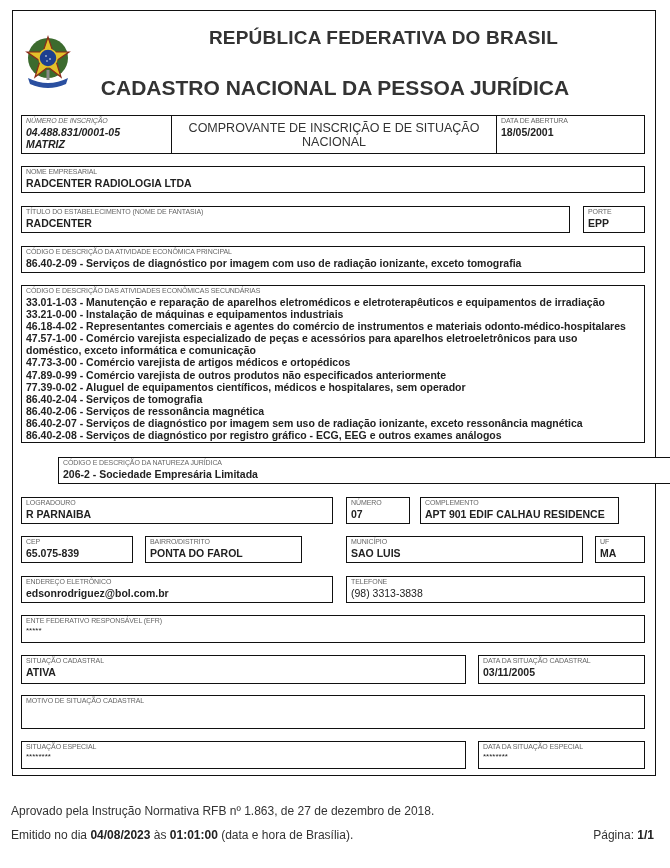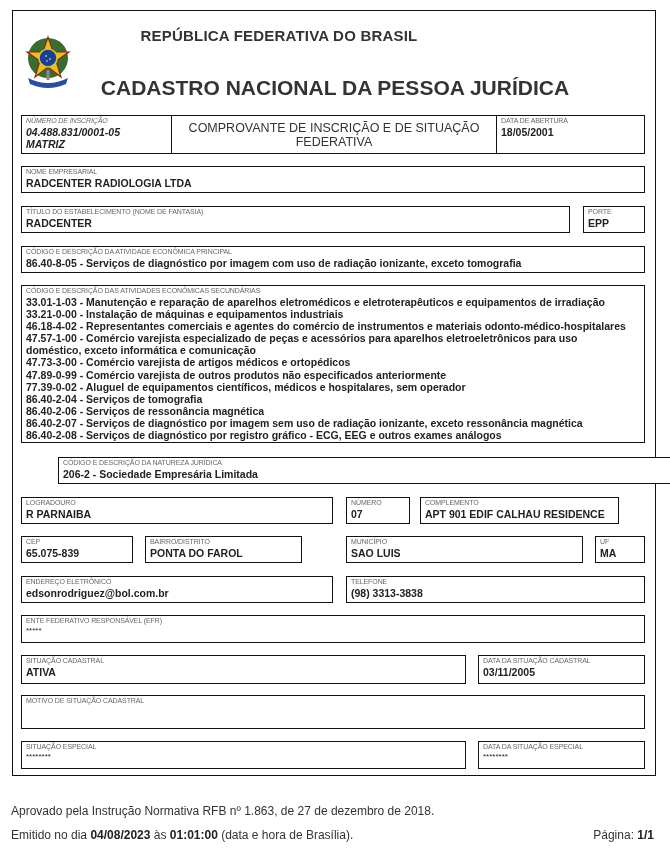--- a/index.html
+++ b/index.html
@@ -1,24 +1,24 @@
 <!DOCTYPE html>
 <html><head>
 <meta charset="utf-8">
 <style>
   html, body { margin:0; padding:0; background:#ffffff; }
   body { width:670px; height:868px; position:relative; overflow:hidden; font-family:"Liberation Sans", sans-serif; color:#222; }
   .frame { position:absolute; left:12px; top:10px; width:644px; height:766px; border:1px solid #111; box-sizing:border-box; }
   .emblem { position:absolute; left:24px; top:34px; width:48px; height:56px; }
-  .title1 { position:absolute; left:0; width:558px; top:27px; text-align:center; font-weight:bold; font-size:15px; color:#333; letter-spacing:0.2px; }
+  .title1 { position:absolute; left:0; width:558px; top:27px; text-align:right; font-weight:bold; font-size:19px; color:#333; letter-spacing:0.2px; }
   .title2 { position:absolute; left:0; width:670px; top:76px; text-align:center; font-weight:bold; font-size:21px; color:#333; }
   .box { position:absolute; border:1px solid #111; box-sizing:border-box; background:#fff; }
   .lbl { position:absolute; left:4px; top:1px; font-size:7px; color:#666; text-transform:uppercase; white-space:nowrap; letter-spacing:-0.1px; }
   .val { position:absolute; left:4px; top:10px; font-size:10.5px; font-weight:bold; color:#222; white-space:nowrap; }
-  .val.norm { font-weight:bold; }
+  .val.norm { font-weight:normal; }
   .val.stars { font-size:8px; font-weight:normal; top:10px; }
   .comp { position:absolute; left:152px; top:116px; width:344px; height:38px; display:flex; flex-direction:column; align-items:center; justify-content:center; font-weight:normal; font-size:12.5px; color:#333; line-height:14px; }
   .sec-list { position:absolute; left:4px; top:10px; font-size:10.5px; font-weight:bold; color:#222; line-height:12.1px; }
   .sec-list div { white-space:nowrap; }
   .footer { position:absolute; font-size:12px; color:#333; white-space:nowrap; }
   .footer b { color:#222; }
 </style>
 </head>
 <body>
 
@@ -39,21 +39,21 @@
 <div class="title2">CADASTRO NACIONAL DA PESSOA JURÍDICA</div>
 
 <div class="box" style="left:21px; top:115px; width:151px; height:39px;font-style:italic;">
   <div class="lbl">NÚMERO DE INSCRIÇÃO</div>
   <div class="val" style="top:10px;">04.488.831/0001-05</div>
   <div class="val" style="top:22px;">MATRIZ</div>
 </div>
 <div class="box" style="left:171px; top:115px; width:326px; height:39px;"></div>
 <div class="comp" style="left:171px; width:326px;">
   <div>COMPROVANTE DE INSCRIÇÃO E DE SITUAÇÃO</div>
-  <div>FEDERATIVA</div>
+  <div>NACIONAL</div>
 </div>
 <div class="box" style="left:496px; top:115px; width:149px; height:39px;">
   <div class="lbl">DATA DE ABERTURA</div>
   <div class="val">18/05/2001</div>
 </div>
 
 <div class="box" style="left:21px; top:166px; width:624px; height:27px;">
   <div class="lbl">NOME EMPRESARIAL</div>
   <div class="val">RADCENTER RADIOLOGIA LTDA</div>
 </div>
@@ -62,21 +62,21 @@
   <div class="lbl">TÍTULO DO ESTABELECIMENTO (NOME DE FANTASIA)</div>
   <div class="val">RADCENTER</div>
 </div>
 <div class="box" style="left:583px; top:206px; width:62px; height:27px;">
   <div class="lbl">PORTE</div>
   <div class="val">EPP</div>
 </div>
 
 <div class="box" style="left:21px; top:246px; width:624px; height:27px;">
   <div class="lbl">CÓDIGO E DESCRIÇÃO DA ATIVIDADE ECONÔMICA PRINCIPAL</div>
-  <div class="val">86.40-8-05 - Serviços de diagnóstico por imagem com uso de radiação ionizante, exceto tomografia</div>
+  <div class="val">86.40-2-09 - Serviços de diagnóstico por imagem com uso de radiação ionizante, exceto tomografia</div>
 </div>
 
 <div class="box" style="left:21px; top:285px; width:624px; height:158px;">
   <div class="lbl">CÓDIGO E DESCRIÇÃO DAS ATIVIDADES ECONÔMICAS SECUNDÁRIAS</div>
   <div class="sec-list">
     <div>33.01-1-03 - Manutenção e reparação de aparelhos eletromédicos e eletroterapêuticos e equipamentos de irradiação</div>
     <div>33.21-0-00 - Instalação de máquinas e equipamentos industriais</div>
     <div>46.18-4-02 - Representantes comerciais e agentes do comércio de instrumentos e materiais odonto-médico-hospitalares</div>
     <div>47.57-1-00 - Comércio varejista especializado de peças e acessórios para aparelhos eletroeletrônicos para uso</div>
     <div>doméstico, exceto informática e comunicação</div>

